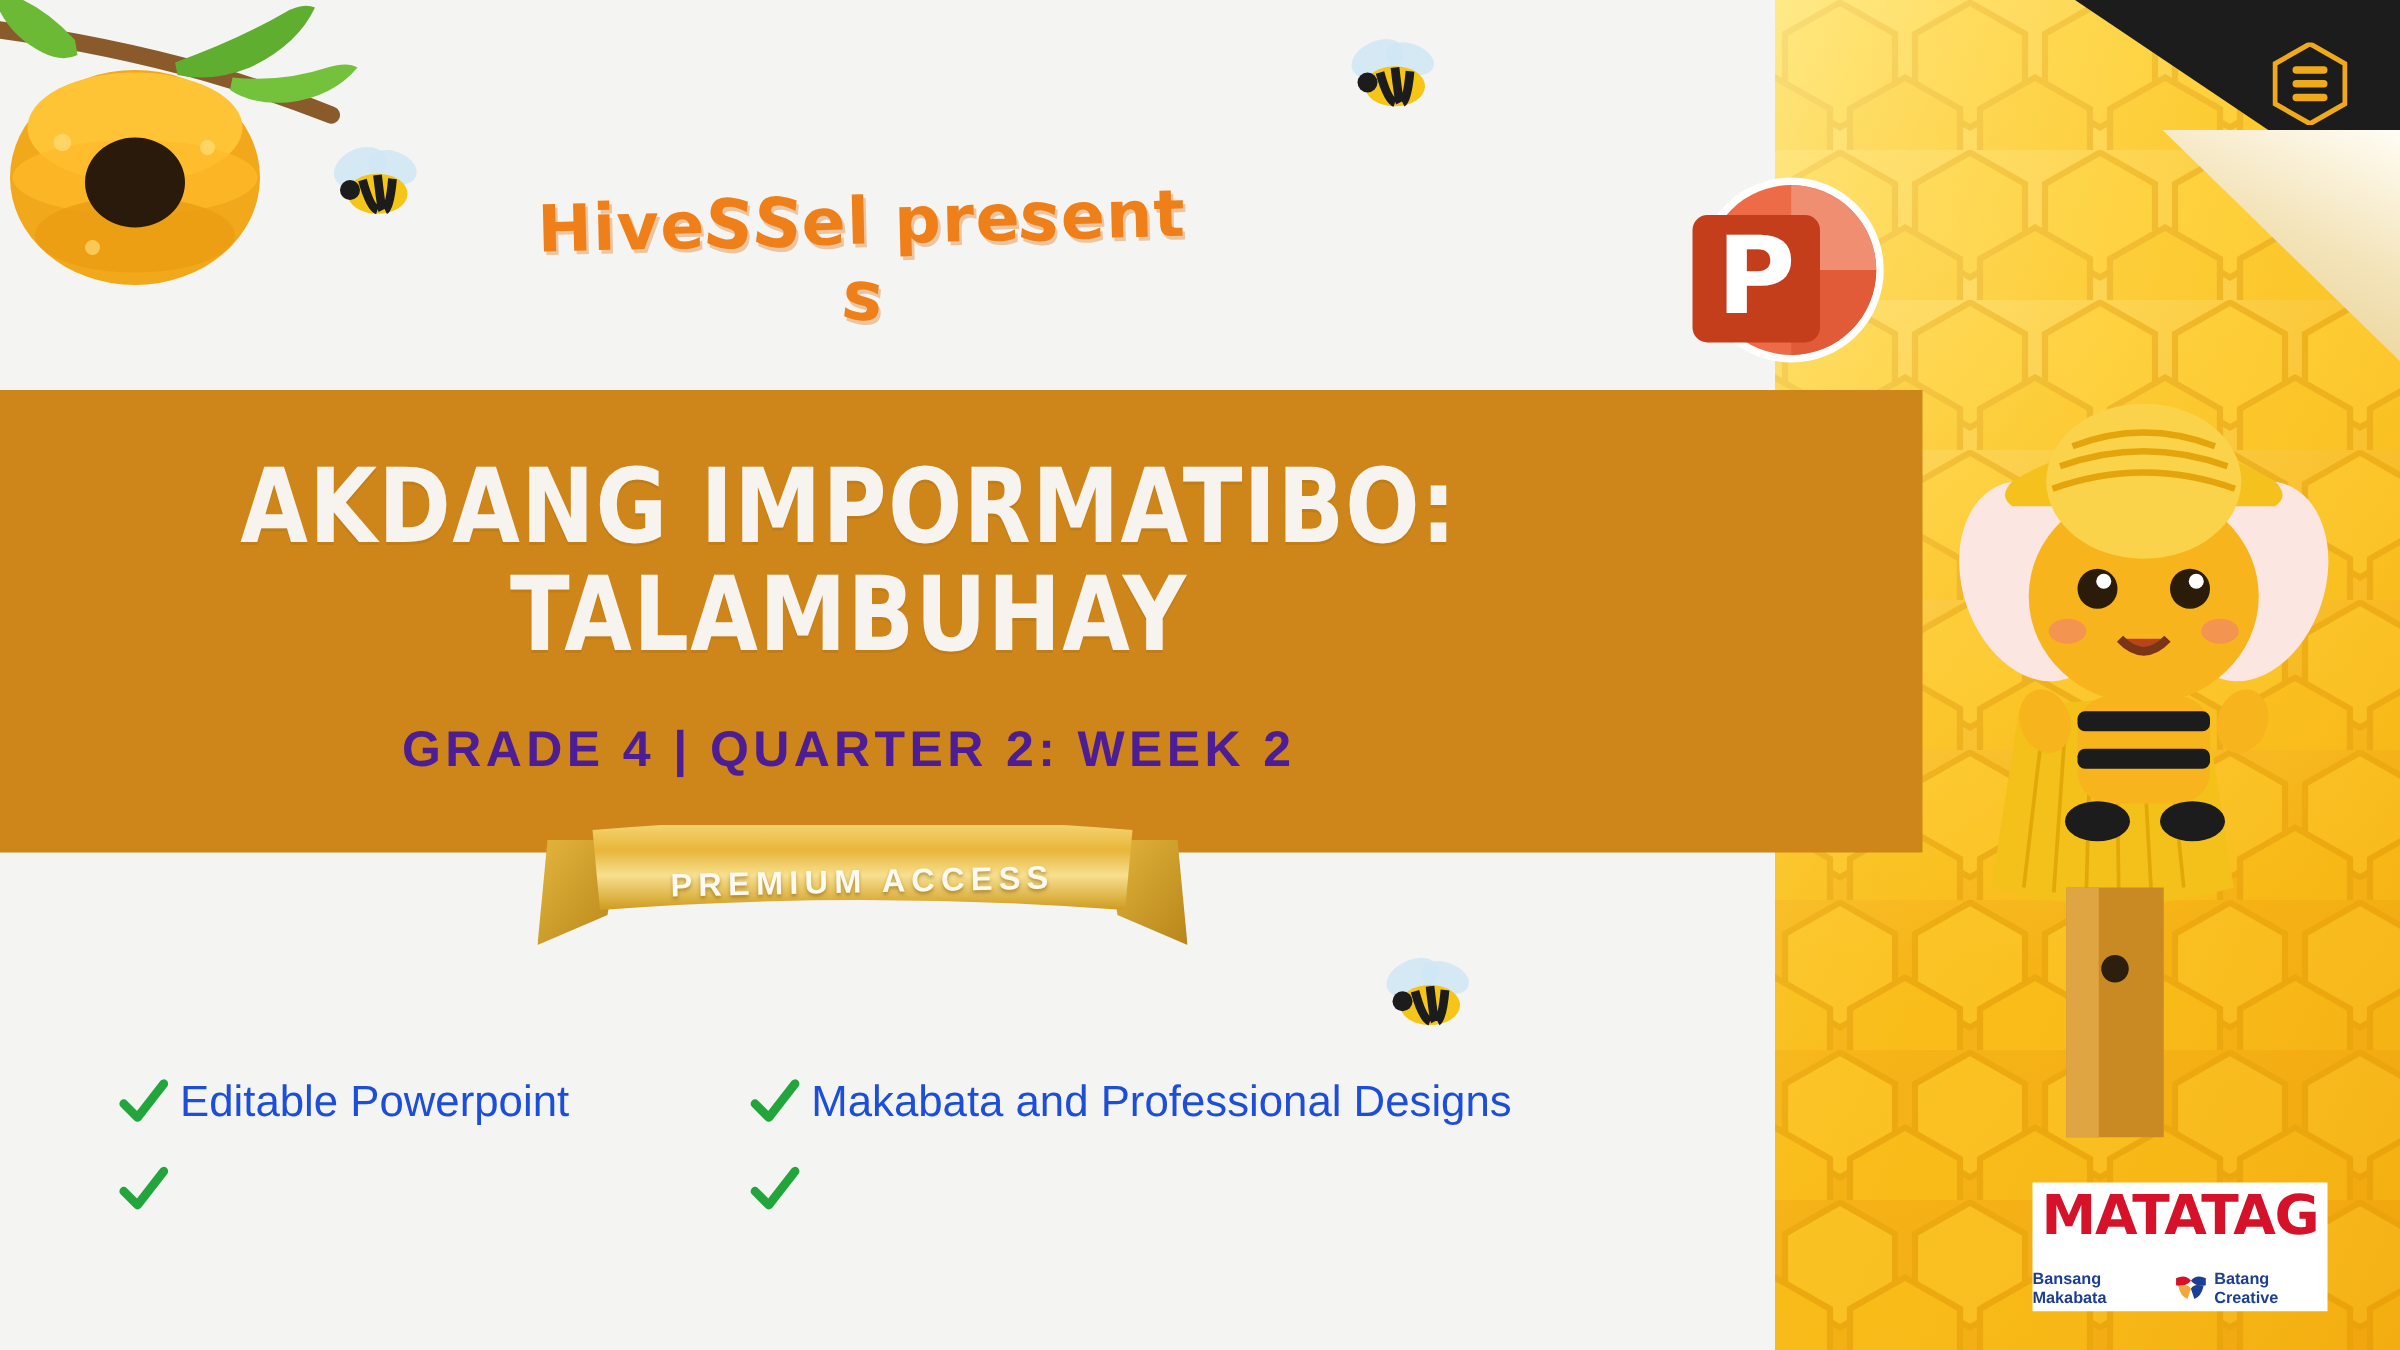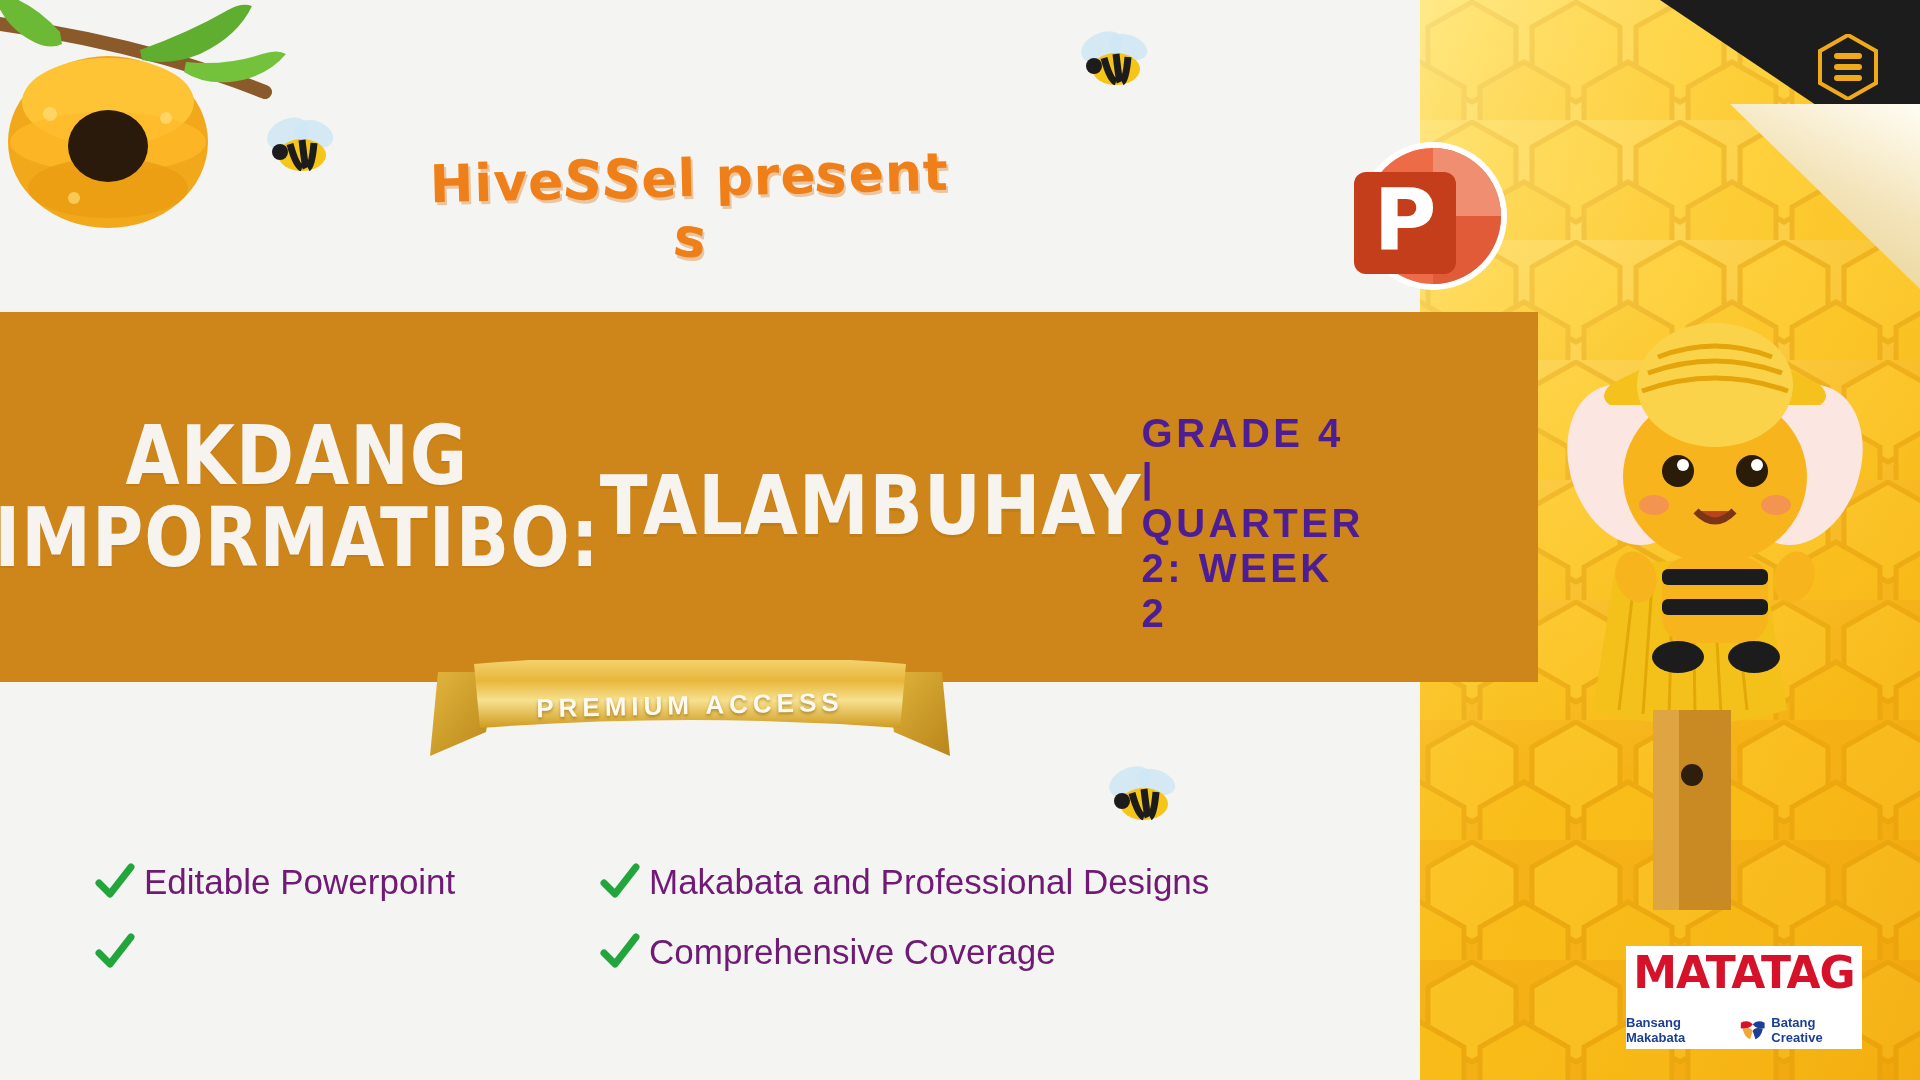--- a/index.html
+++ b/index.html
@@ -34,21 +34,21 @@
   }
   .hex-logo{ position:absolute; top:34px; right:42px; width:60px; height:66px; }
 
   
   .band{
     position:absolute; left:0; top:312px; width:1538px; height:370px;
     background:#ce8519;
   }
   .band-inner{
     position:absolute; inset:0;
-    display:flex; flex-direction:row; align-items:center; justify-content:center;
+    display:flex; flex-direction:column; align-items:center; justify-content:center;
     padding-right:180px;
   }
 
   .title-line{
     font-family:"DejaVu Sans", sans-serif;
     font-weight:bold;
     color:#f7f4ef;
     letter-spacing:1px;
     line-height:.98;
     text-align:center;
@@ -93,21 +93,21 @@
   }
 
   
   .features{
     position:absolute; left:95px; top:862px; width:1130px;
     display:grid; grid-template-columns:505px 625px;
     row-gap:30px;
   }
   .feat{ display:flex; align-items:center; gap:9px; }
   .feat-text{
-    font-size:35px; color:#701a75;
+    font-size:35px; color:#1d4ed8;
     font-family:"Liberation Sans", sans-serif;
     white-space:nowrap;
   }
   .check{ width:40px; height:40px; flex:0 0 40px; }
 
   
   .matatag{
     position:absolute; left:1626px; top:946px; width:236px; height:103px;
     background:#ffffff;
     display:flex; flex-direction:column; align-items:center; justify-content:center;
@@ -309,21 +309,20 @@
   </div>
   <div class="feat">
     <svg class="check" viewBox="0 0 40 40">
         <path d="M4 21 L15 32 L36 5" stroke="#22a63c" stroke-width="7" fill="none" stroke-linecap="round" stroke-linejoin="round"></path>
       </svg>
   </div>
   <div class="feat">
     <svg class="check" viewBox="0 0 40 40">
         <path d="M4 21 L15 32 L36 5" stroke="#22a63c" stroke-width="7" fill="none" stroke-linecap="round" stroke-linejoin="round"></path>
       </svg>
-    <span class="feat-text">Comprehensive Coverage</span>
   </div>
 </div>
 
 <div class="matatag">
   <div class="matatag-word">MATATAG</div>
   <div class="matatag-tag">
     <span>Bansang Makabata</span>
     <svg width="30" height="24" viewBox="0 0 30 24">
       <path d="M2 4 Q10 0 15 6 Q10 12 2 10 Z" fill="#d6122a"></path>
       <path d="M28 4 Q20 0 15 6 Q20 12 28 10 Z" fill="#1c3f94"></path>

